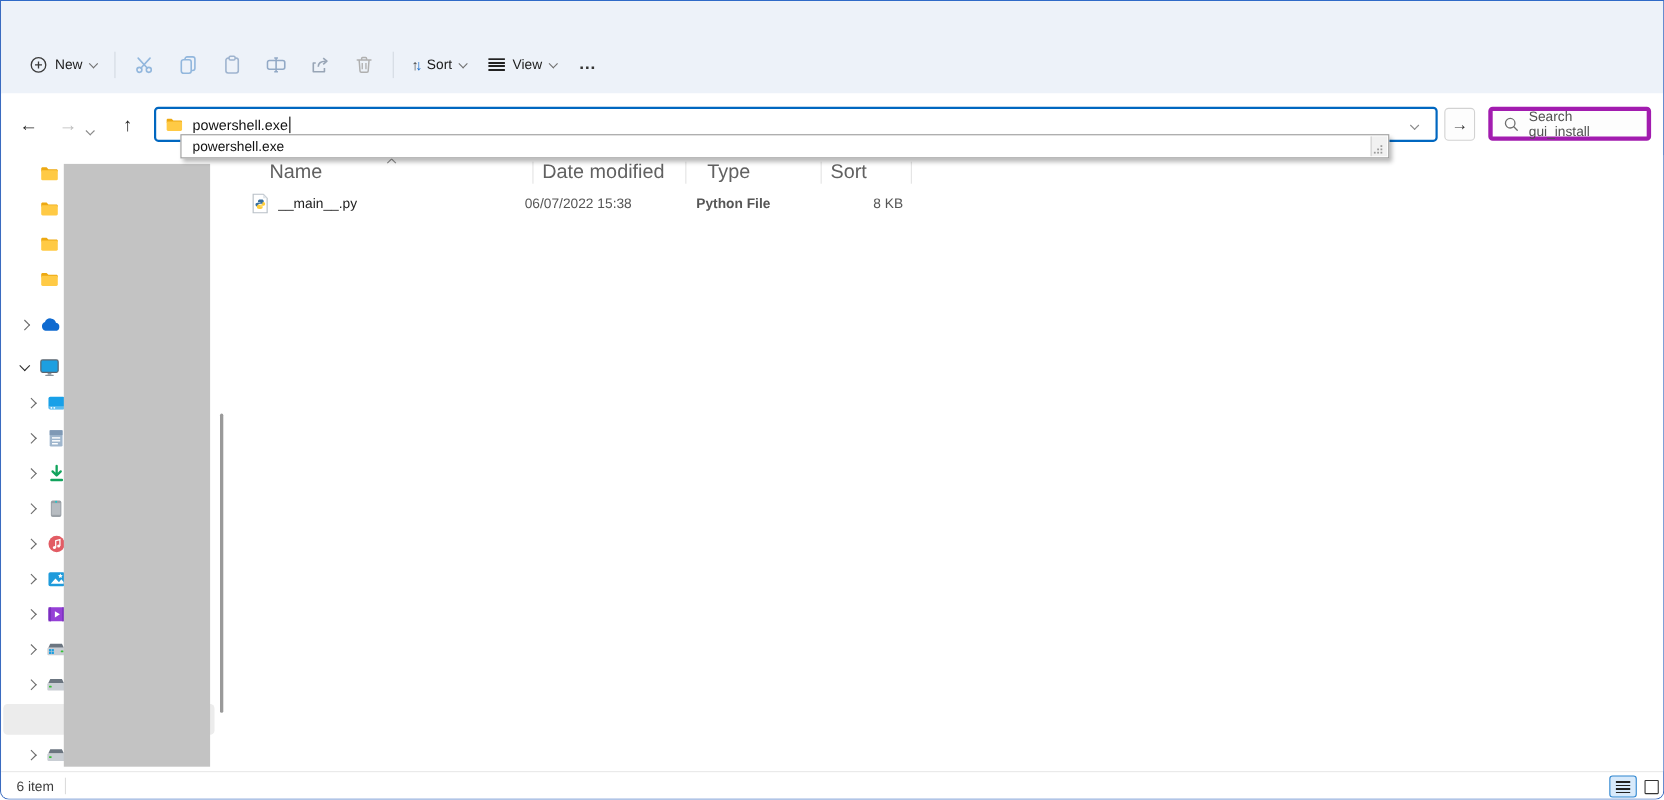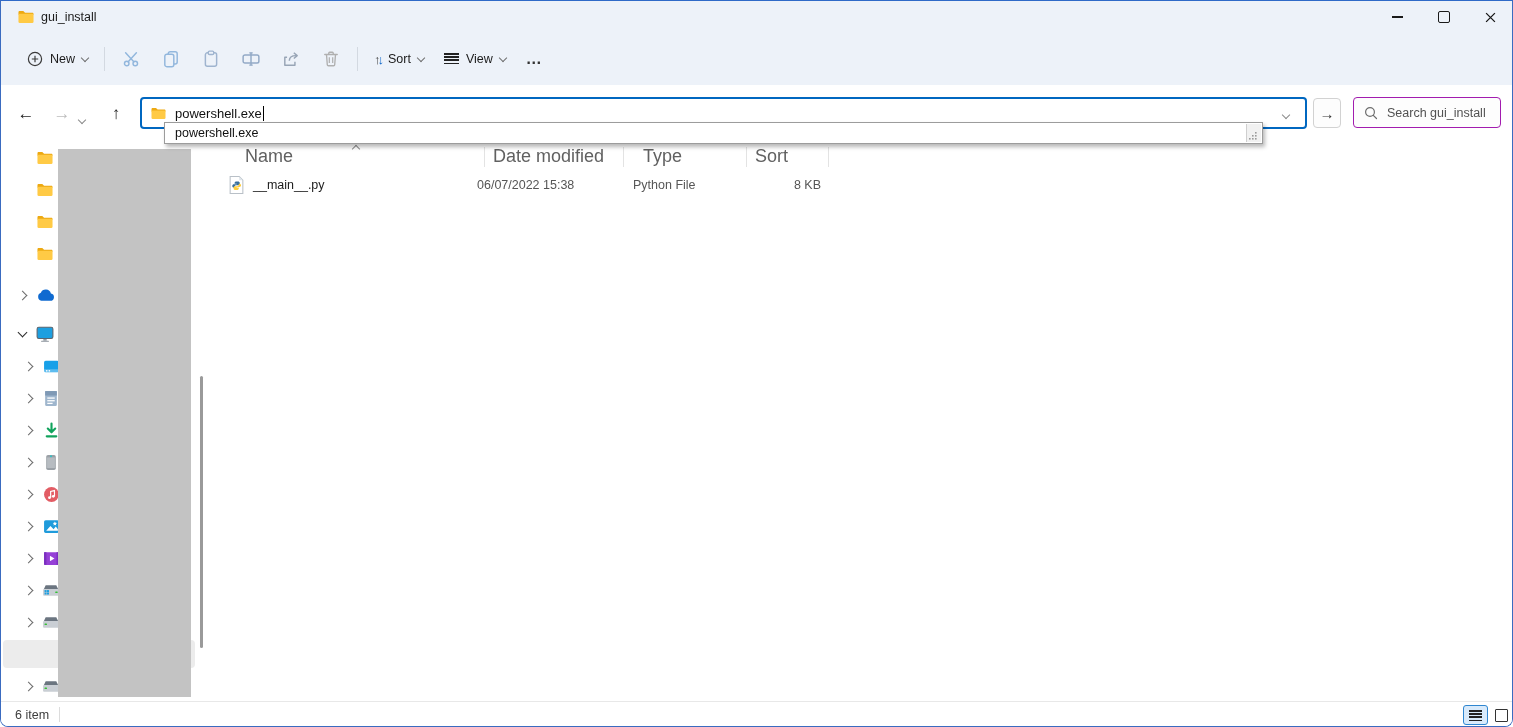--- a/index.html
+++ b/index.html
@@ -23,21 +23,21 @@
   .chev.small{width:5px;height:5px;}
   
   .navband{left:0;top:84px;width:100%;height:56px;background:#fff;}
   .navarrow{font-size:17px;color:#1f1f1f;width:30px;height:30px;display:flex;align-items:center;justify-content:center;border-radius:4px;}
   .addressbar{left:139px;top:96px;width:1167px;height:32px;box-sizing:border-box;border:2px solid #0067c0;border-radius:4px;
               background:#fff;display:flex;align-items:center;padding:0 8px;}
   .addr-text{font-size:13px;color:#111;margin-left:8px;}
   .caret{display:inline-block;width:1px;height:15px;background:#000;vertical-align:middle;margin-left:1px;}
   .gobtn{left:1312px;top:97px;width:28px;height:30px;box-sizing:border-box;border:1px solid #d2d2d2;border-radius:4px;
          display:flex;align-items:center;justify-content:center;font-size:15px;color:#333;background:#fdfdfd;}
-  .searchbox{left:1352px;top:96px;width:148px;height:31px;box-sizing:border-box;border:1px solid #a21caf;border-radius:4px;
+  .searchbox{left:1352px;top:96px;width:148px;height:31px;box-sizing:border-box;border:4px solid #a21caf;border-radius:4px;
              background:#fdfdfd;display:flex;align-items:center;padding:0 10px;gap:9px;}
   .search-ph{font-size:12.5px;color:#525252;}
   
   .dropdown{left:163px;top:121px;width:1099px;height:22px;box-sizing:border-box;background:#fff;border:1px solid #9c9c9c;
             box-shadow:2px 3px 4px rgba(0,0,0,.28);z-index:30;display:flex;align-items:center;}
   .dd-item{font-size:12.5px;color:#111;padding-left:10px;flex:1;}
   .grip{position:absolute;right:1px;top:1px;width:14px;height:18px;background:#f1f1f1;border-left:1px solid #cfcfcf;}
   
   .sidebar{left:0;top:140px;width:208px;height:560px;background:#fff;}
   .srow{position:absolute;left:0;width:196px;height:28px;display:flex;align-items:center;}
@@ -65,40 +65,20 @@
   .sq{width:11px;height:11px;border:1.6px solid #333;border-radius:1px;}
   svg{display:block;}
 </style>
 </head>
 <body>
 
 <div class="window">
 
   <div class="abs topband"></div>
 
-  <div class="abs titlebar" style="width:100%;">
-    <span class="abs" style="left:16px;top:9px;">
-      <svg width="18" height="14" viewBox="0 0 16 13">
-          <path d="M1 2.2C1 1.5 1.5 1 2.2 1h3.3l1.6 1.6h6.7c.7 0 1.2.5 1.2 1.2v.7H1z" fill="#eda912"></path>
-          <rect x="1" y="3.4" width="14" height="8.6" rx="1.2" fill="#ffca45"></rect>
-        </svg>
-    </span>
-    <span class="title-text">gui_install</span>
-    <div class="winbtn" style="left:1373px;">
-      <div style="width:11px;height:1.4px;background:#1a1a1a;"></div>
-    </div>
-    <div class="winbtn" style="left:1420px;">
-      <div style="width:10px;height:10px;border:1.2px solid #1a1a1a;border-radius:2px;"></div>
-    </div>
-    <div class="winbtn" style="left:1466px;">
-      <svg width="11" height="11" viewBox="0 0 10 10">
-          <path d="M1 1l8 8M9 1l-8 8" stroke="#1a1a1a" stroke-width="1.2"></path>
-        </svg>
-    </div>
-  </div>
 
   <div class="abs toolbar" style="padding-left:16px;box-sizing:border-box;">
     <div class="tbtn">
       <svg width="16" height="16" viewBox="0 0 16 16">
           <circle cx="8" cy="8" r="6.6" fill="none" stroke="#3b3b3b" stroke-width="1.2"></circle>
           <path d="M8 4.8v6.4M4.8 8h6.4" stroke="#3b3b3b" stroke-width="1.2"></path>
         </svg>
       <span>New</span>
       <span class="chev down small" style="border-color:#707070;"></span>
     </div>
@@ -439,21 +419,21 @@
             <path d="M1 .5h8.6L13 3.9V16.5H1z" fill="#fff" stroke="#b9c0c7" stroke-width="1"></path>
             <path d="M9.6.5L13 3.9H9.6z" fill="#dfe5ea"></path>
             <g transform="translate(2.2,4.2) scale(0.62)">
               <path fill="#366e9d" d="M7.8 1.5c-2 0-3 .9-3 2.3v1.4h3.3v.7H3.9c-1.5 0-2.6 1-2.6 2.6s1.1 2.6 2.6 2.6h1v-1.5c0-1.3 1.1-2.3 2.4-2.3h3.3c1.2 0 2.1-.9 2.1-2.1V3.8c0-1.4-1-2.3-2.9-2.3z"></path>
               <path fill="#ffce3c" d="M8.2 14.5c2 0 3-.9 3-2.3v-1.4H7.9v-.7h4.2c1.5 0 2.6-1 2.6-2.6S13.6 4.9 12.1 4.9h-1v1.5c0 1.3-1.1 2.3-2.4 2.3H5.4c-1.2 0-2.1.9-2.1 2.1v1.4c0 1.4 1 2.3 2.9 2.3z"></path>
             </g>
           </svg>
       </span>
       <span class="abs fname" style="left:44px;top:5px;">__main__.py</span>
       <span class="abs cell" style="left:268px;top:5px;text-align:center;">06/07/2022 15:38</span>
-      <span class="abs cell" style="left:424px;top:5px;">Python File</span>
+      <span class="abs cell" style="left:424px;top:5px;font-weight:bold;">Python File</span>
       <span class="abs cell" style="left:537px;top:5px;width:75px;text-align:right;">8 KB</span>
     </div>
   </div>
 
   <div class="abs statusbar">
     <span class="status-text">6 item</span>
     <span class="status-div"></span>
     <div class="viewbtn-details">
       <span class="lines4"></span>
     </div>

